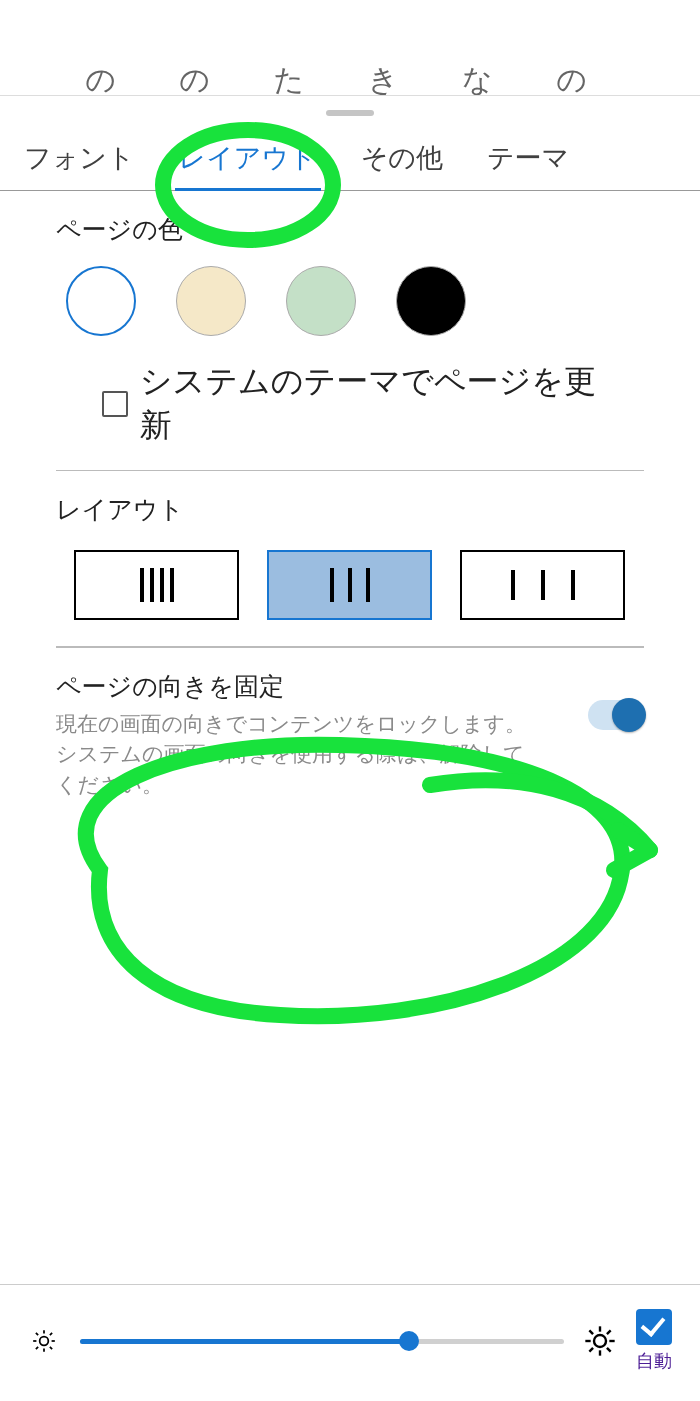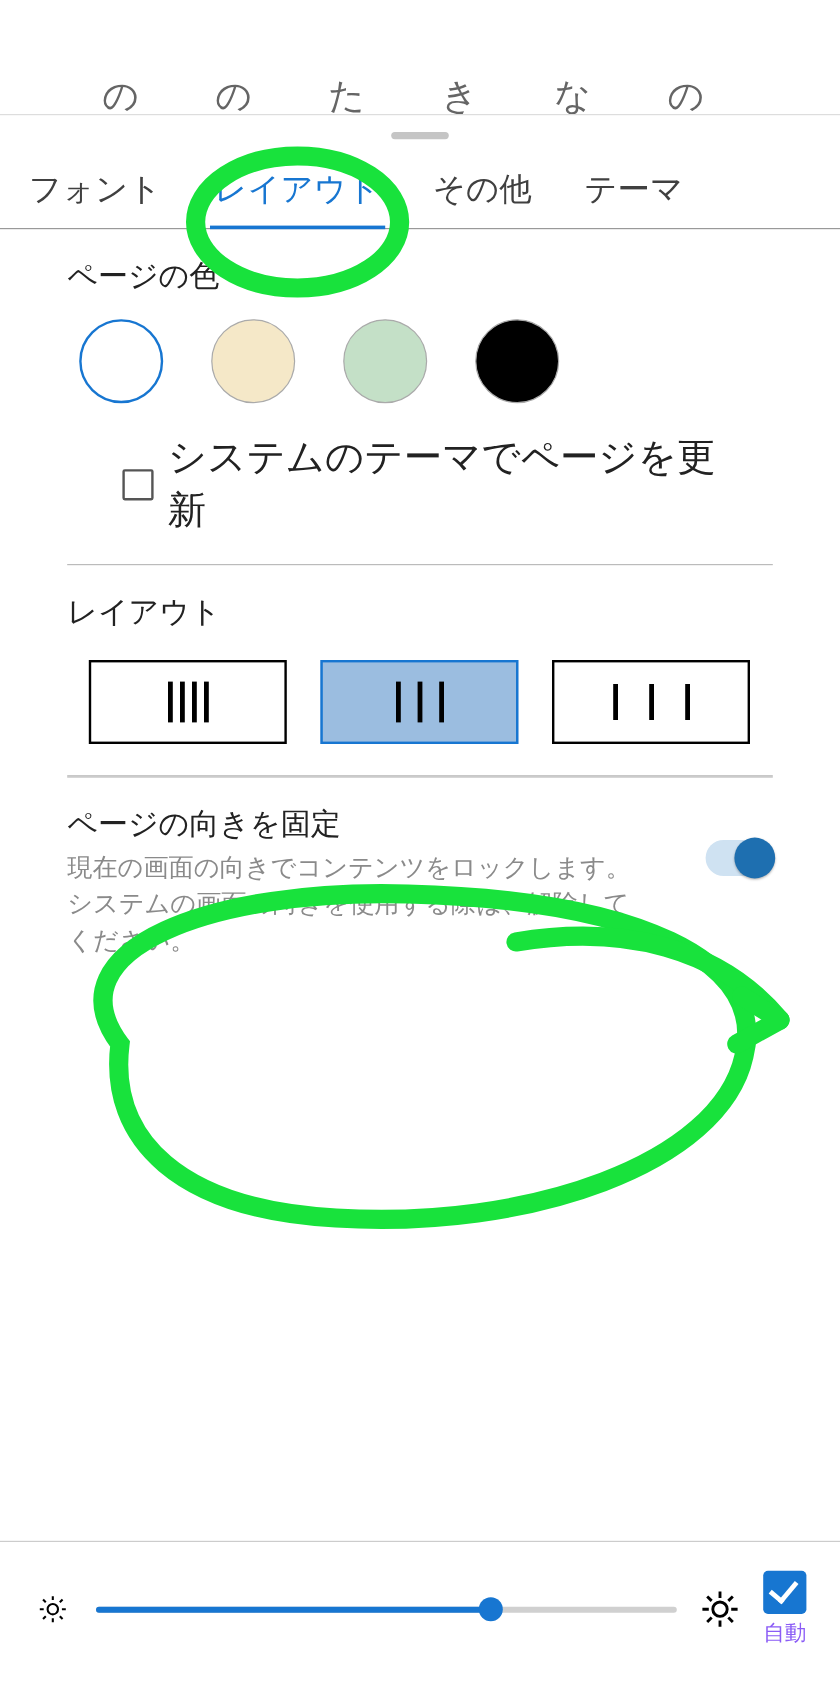--- a/index.html
+++ b/index.html
@@ -111,21 +111,21 @@
   .slider-wrap { flex: 1; position: relative; height: 20px; display: flex; align-items: center; }
   .slider-track { position: absolute; left: 0; right: 0; height: 5px; background: #d0d0d0; border-radius: 3px; }
   .slider-fill { position: absolute; left: 0; height: 5px; background: #1776d1; border-radius: 3px; }
   .slider-thumb { position: absolute; width: 20px; height: 20px; border-radius: 50%; background: #1776d1; top: 0; transform: translateX(-50%); }
   .auto-col { display: flex; flex-direction: column; align-items: center; gap: 4px; }
   .auto-check { width: 36px; height: 36px; background: #1776d1; border-radius: 4px; position: relative; cursor: pointer; }
   .auto-check::after {
     content: ""; position: absolute; left: 10px; top: 4px; width: 10px; height: 18px;
     border: solid #fff; border-width: 0 4px 4px 0; transform: rotate(40deg);
   }
-  .auto-label { font-size: 18px; color: #8b5cf6; }
+  .auto-label { font-size: 18px; color: #4c1d95; }
 
   
   .anno { position: absolute; inset: 0; pointer-events: none; }
 </style>
 </head>
 <body>
 
 <div class="book-bg">の の た き な の　　八</div>
 
 <div class="sheet">

